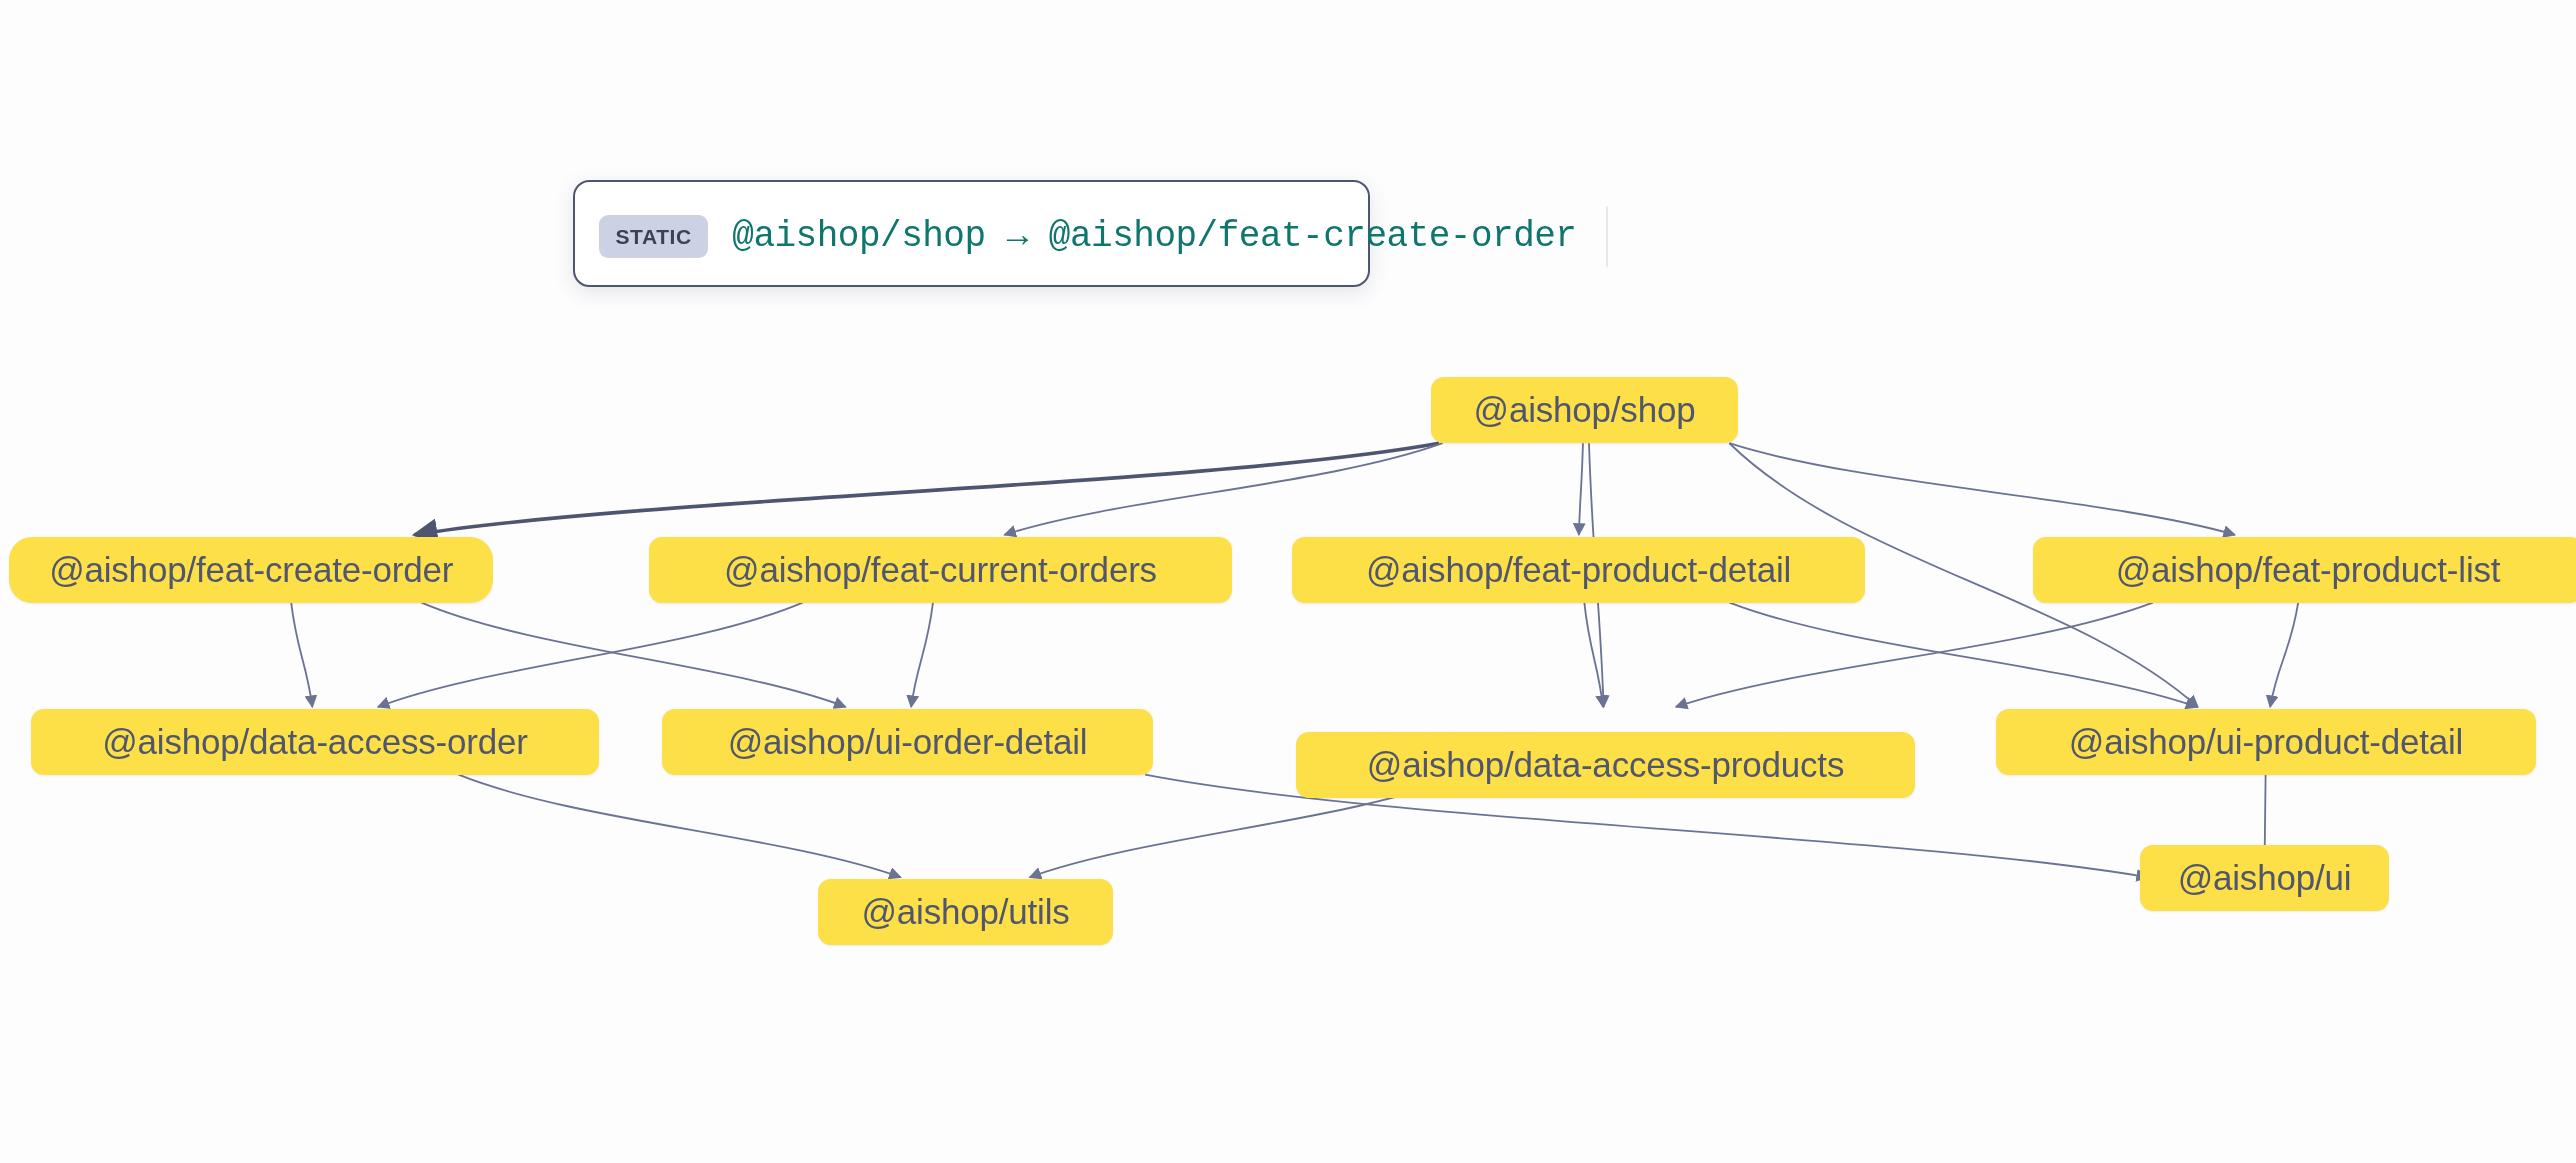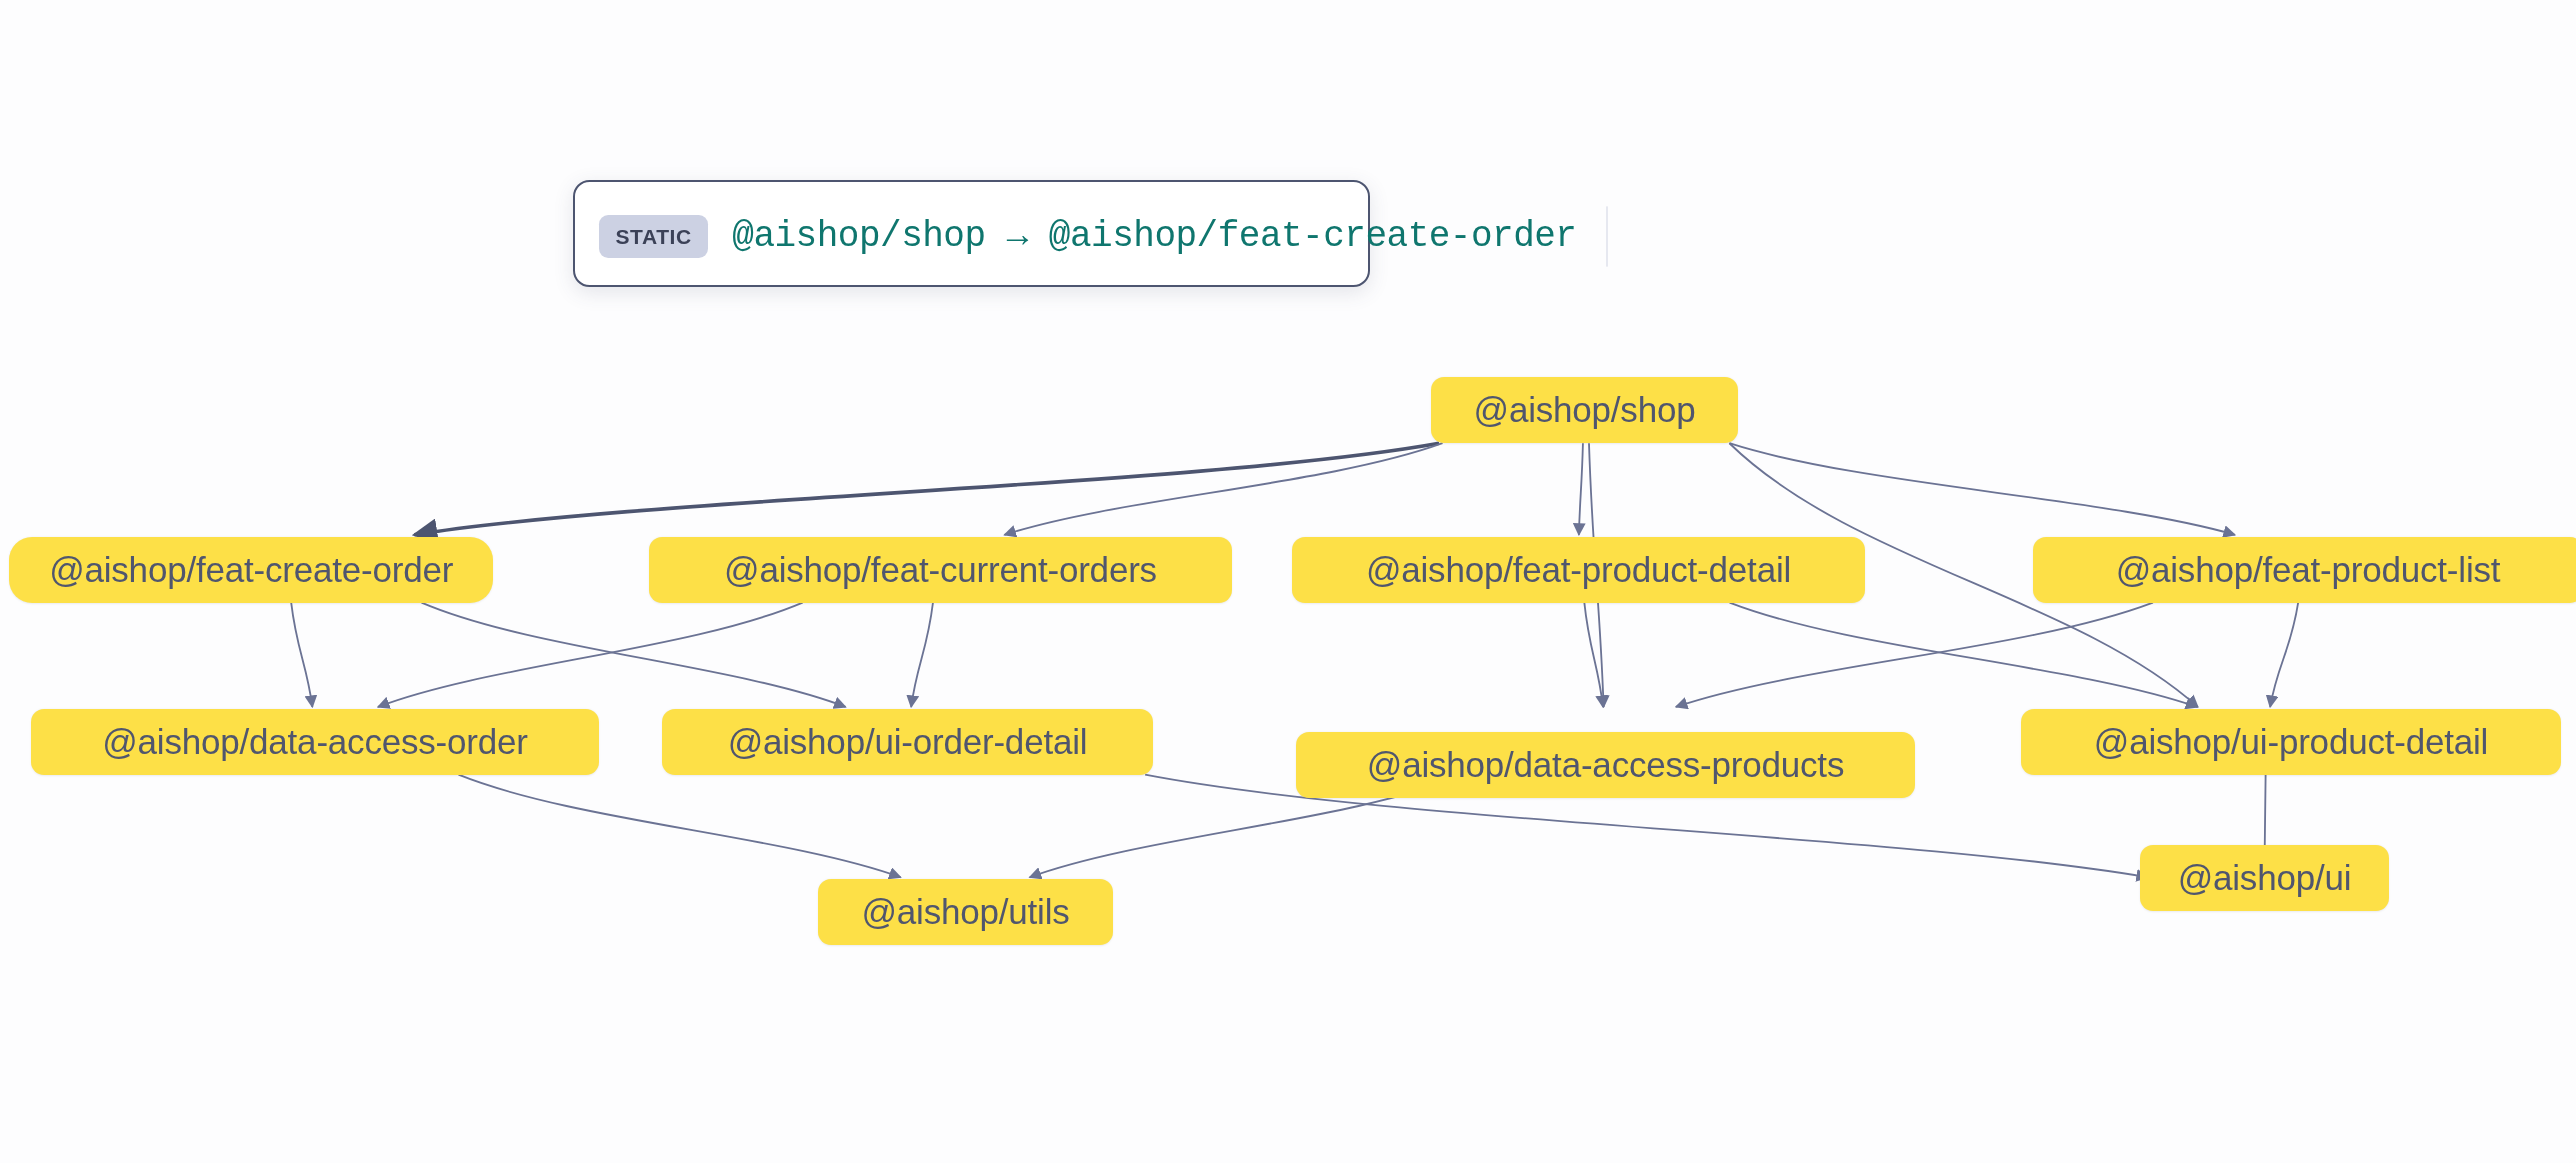--- a/index.html
+++ b/index.html
@@ -136,21 +136,21 @@
 
   <div id="nodes-layer">
       <div class="node" style="left: 1431px; top: 377px; width: 307px; height: 66px;">@aishop/shop</div>
       <div class="node" style="left: 9.2px; top: 537px; width: 484px; height: 66px; border-radius: 23px;">@aishop/feat-create-order</div>
       <div class="node" style="left: 649px; top: 537px; width: 583px; height: 66px;">@aishop/feat-current-orders</div>
       <div class="node" style="left: 1292px; top: 537px; width: 573px; height: 66px;">@aishop/feat-product-detail</div>
       <div class="node" style="left: 2033px; top: 537px; width: 550px; height: 66px;">@aishop/feat-product-list</div>
       <div class="node" style="left: 31px; top: 709px; width: 568px; height: 66px;">@aishop/data-access-order</div>
       <div class="node" style="left: 662px; top: 709px; width: 491px; height: 66px;">@aishop/ui-order-detail</div>
       <div class="node" style="left: 1296px; top: 732px; width: 619px; height: 66px;">@aishop/data-access-products</div>
-      <div class="node" style="left: 1996px; top: 709px; width: 540px; height: 66px; margin-left: 25px;">@aishop/ui-product-detail</div>
+      <div class="node" style="left: 1996px; top: 709px; width: 540px; height: 66px;">@aishop/ui-product-detail</div>
       <div class="node" style="left: 818px; top: 879px; width: 295px; height: 66px;">@aishop/utils</div>
       <div class="node" style="left: 2140px; top: 845px; width: 249px; height: 66px;">@aishop/ui</div>
     </div>
 
   <div id="tooltip" style="left:573px;top:180px;width:797px;">
     <div id="tt-head">
       <span id="tt-badge">STATIC</span>
       <span id="tt-title">@aishop/shop → @aishop/feat-create-order</span>
     </div>
     <div id="tt-files">

